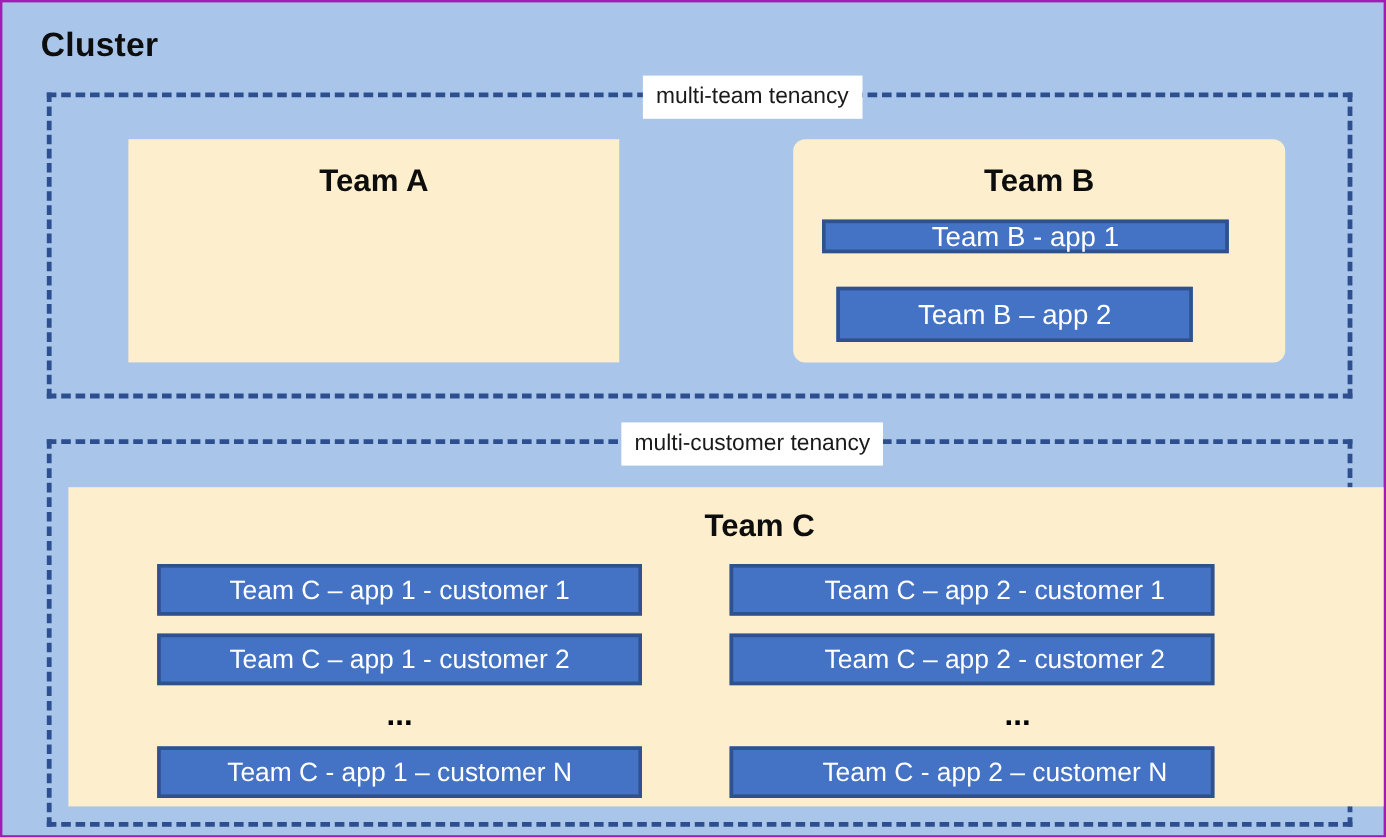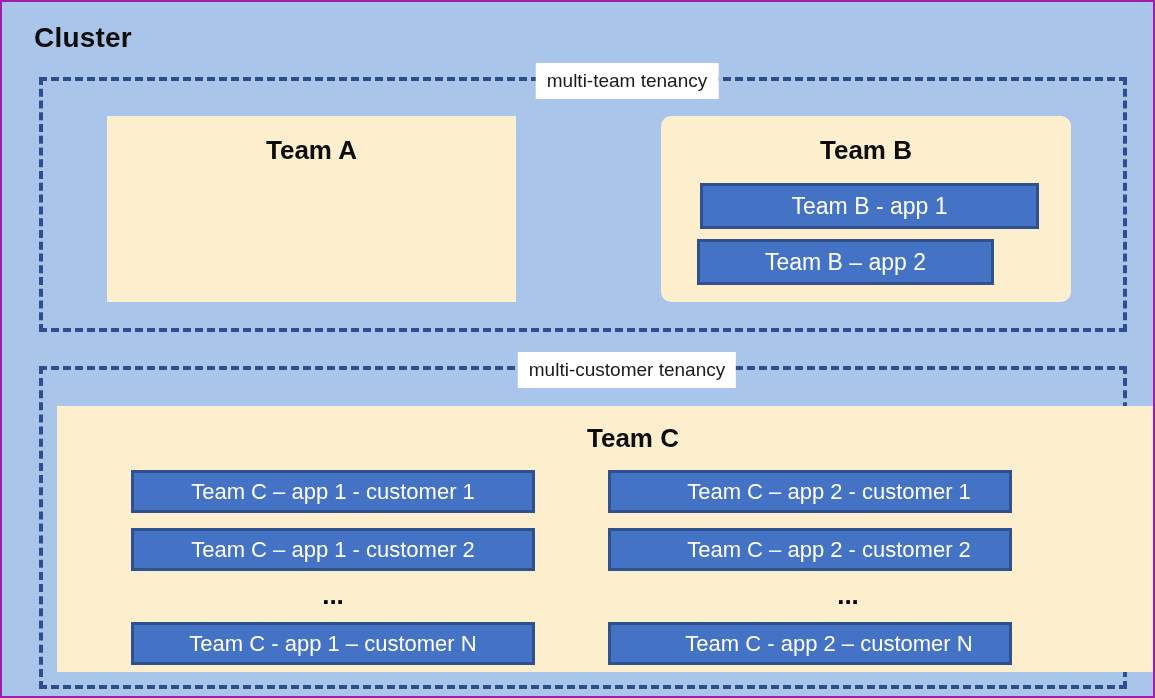--- a/index.html
+++ b/index.html
@@ -104,21 +104,21 @@
     display: flex;
     align-items: center;
     justify-content: center;
     white-space: nowrap;
   }
 
   
   .team-a .app-chip.a1 { left: 39px; top: 96px; width: 334px; height: 44px; }
 
   
-  .team-b .app-chip.b1 { left: 39px; top: 67px; width: 339px; height: 46px; }
+  .team-b .app-chip.b1 { left: 24px; top: 67px; width: 339px; height: 28px; }
   .team-b .app-chip.b2 { left: 36px; top: 123px; width: 297px; height: 46px; }
 
   
   .team-c .app-chip {
     width: 404px;
     height: 43px;
     font-size: 22px;
   }
   .team-c .col-left  { left: 74px; }
   .team-c .col-right { left: 551px; padding-left: 38px; }

